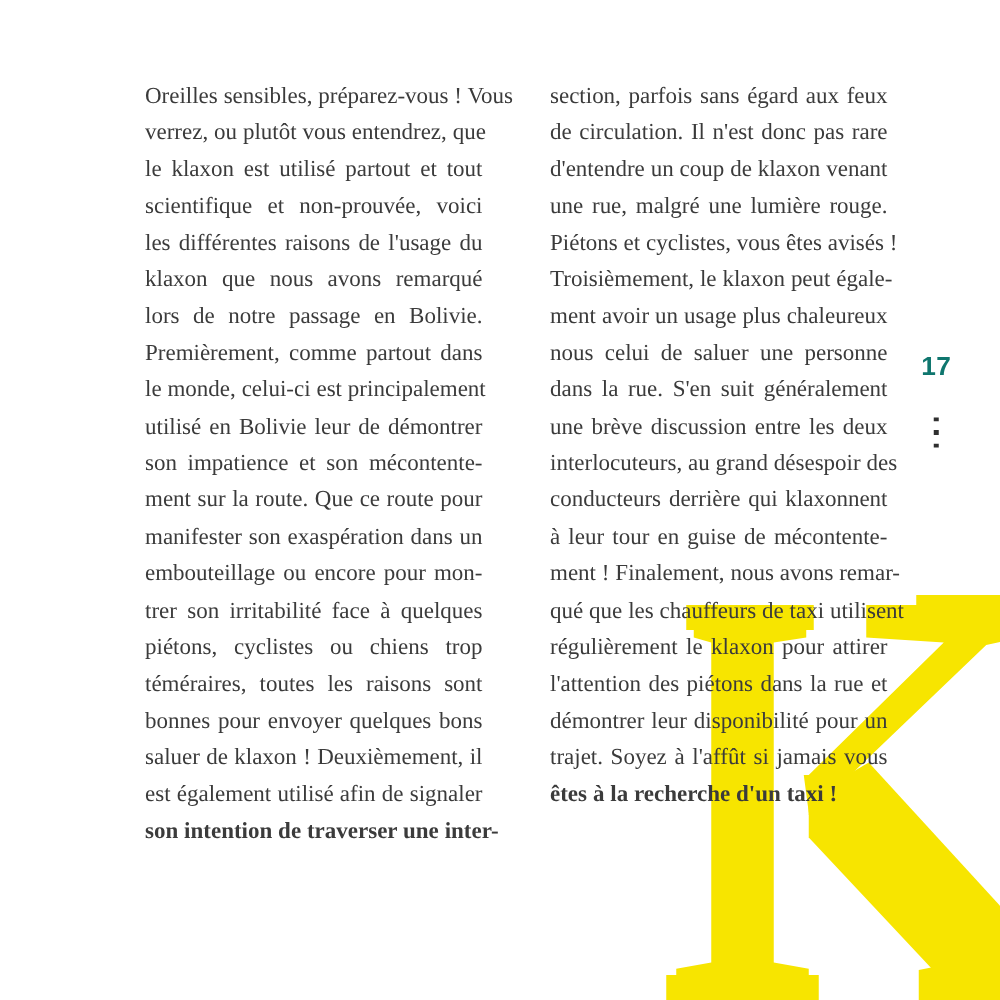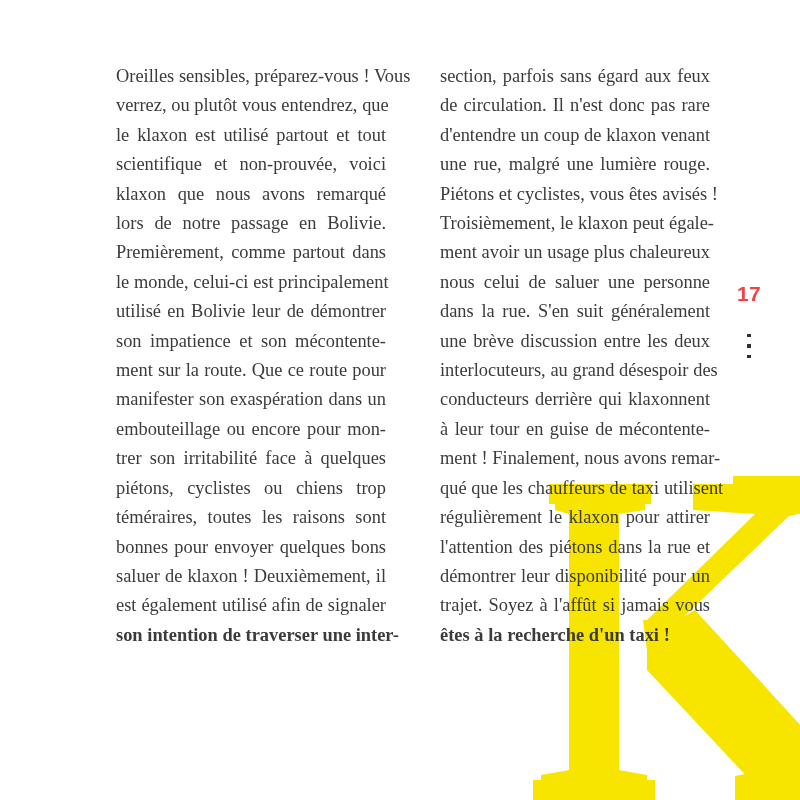--- a/index.html
+++ b/index.html
@@ -78,21 +78,21 @@
     top: 283px;
     width: 46px;
     z-index: 3;
     text-align: center;
   }
   .folio-number {
     font-family: "Liberation Sans", "DejaVu Sans", sans-serif;
     font-weight: bold;
     font-size: 21px;
     line-height: 21px;
-    color: #ef4444;
+    color: #0f766e;
     letter-spacing: 0.4px;
   }
   .folio-dots {
     margin-top: 30px;
     display: flex;
     flex-direction: column;
     align-items: center;
     gap: 7px;
   }
   .folio-dots i {
@@ -126,20 +126,21 @@
   </div>
 
   <div class="columns">
 
     <div class="column col-left">
       <p>
         <span class="ln">Oreilles sensibles, préparez-vous ! Vous</span>
         <span class="ln">verrez, ou plutôt vous entendrez, que</span>
         <span class="ln">le klaxon est utilisé partout et tout</span>
         <span class="ln">scientifique et non-prouvée, voici</span>
+        <span class="ln">les différentes raisons de l'usage du</span>
         <span class="ln">klaxon que nous avons remarqué</span>
         <span class="ln">lors de notre passage en Bolivie.</span>
         <span class="ln">Premièrement, comme partout dans</span>
         <span class="ln">le monde, celui-ci est principalement</span>
         <span class="ln">utilisé en Bolivie leur de démontrer</span>
         <span class="ln">son impatience et son mécontente-</span>
         <span class="ln">ment sur la route. Que ce route pour</span>
         <span class="ln">manifester son exaspération dans un</span>
         <span class="ln">embouteillage ou encore pour mon-</span>
         <span class="ln">trer son irritabilité face à quelques</span>

